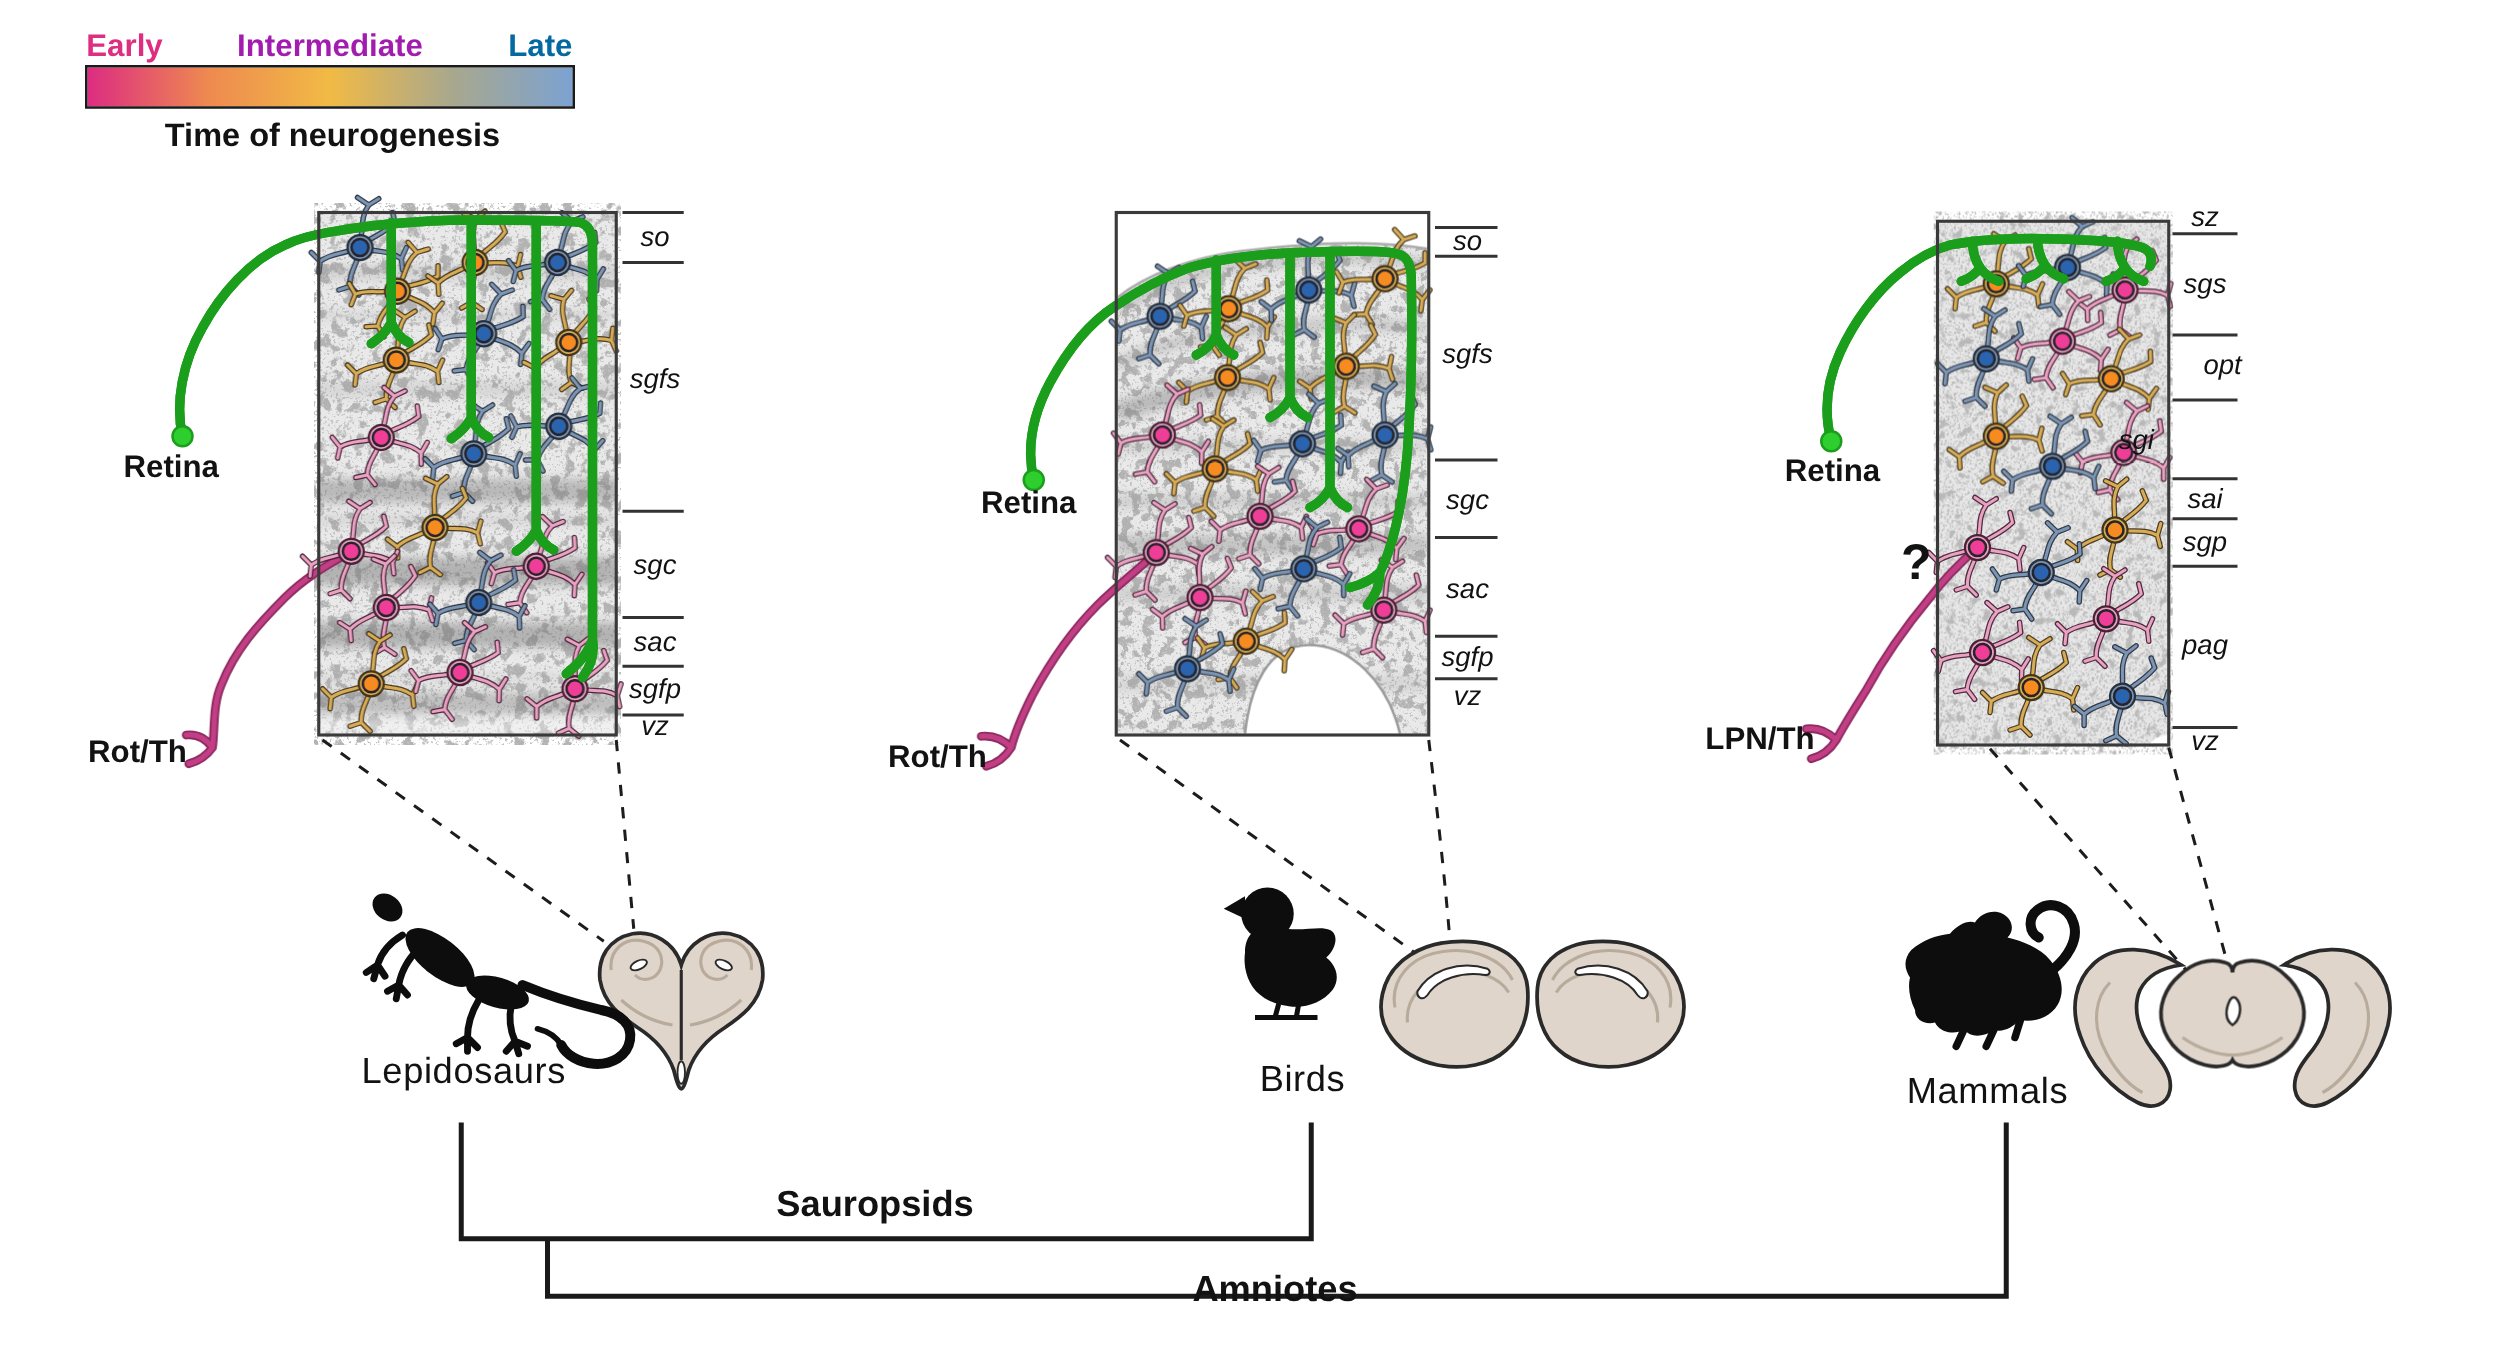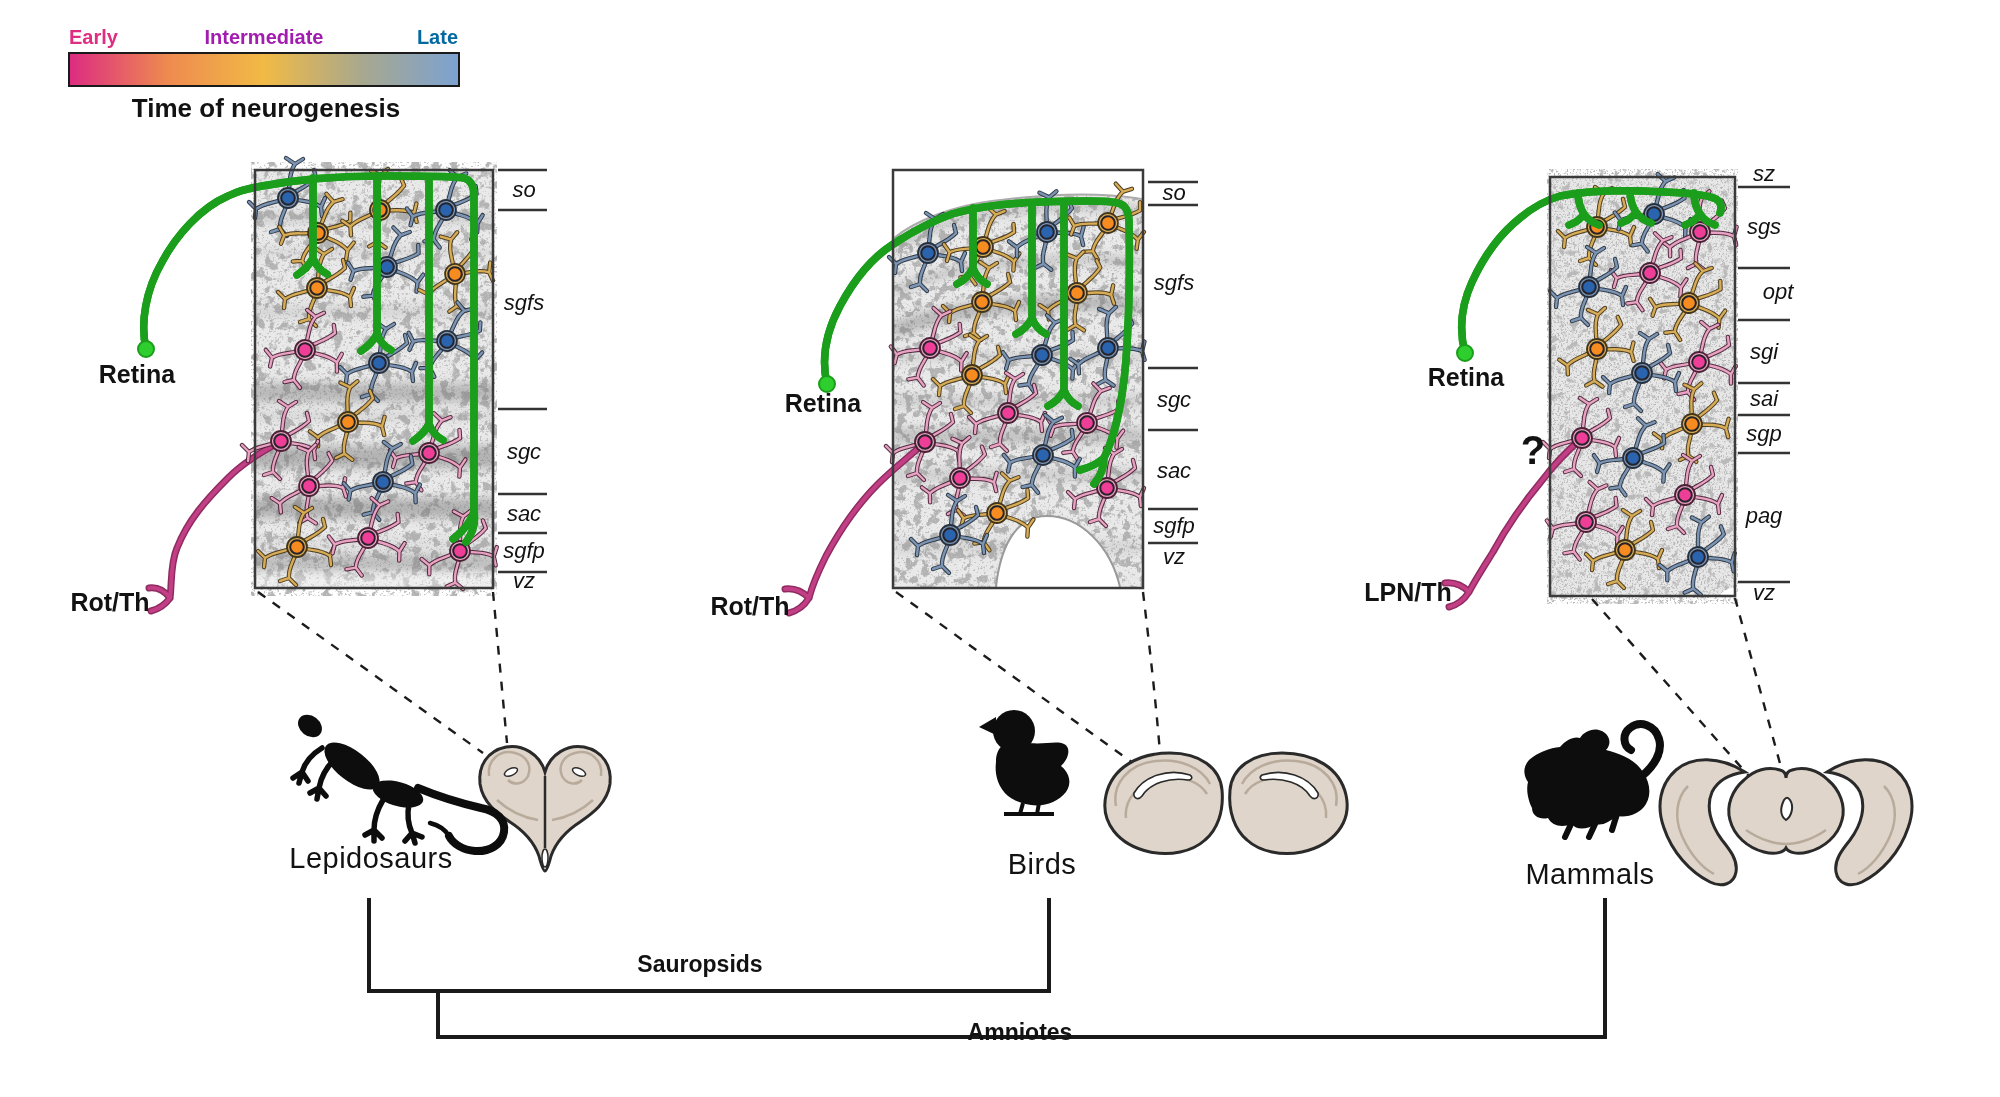--- a/index.html
+++ b/index.html
@@ -1,38 +1,38 @@
 <!DOCTYPE html>
 <html><head>
 <meta charset="utf-8">
 <style>
   html,body{margin:0;padding:0;background:#fff;}
   #page{position:relative;width:2000px;height:1097px;background:#fff;overflow:hidden;
         font-family:"Liberation Sans",sans-serif;color:#121212;}
   #art{position:absolute;left:0;top:0;}
   .lbl{position:absolute;transform:translate(-50%,-50%);white-space:nowrap;line-height:1;}
-  .leg-word{font-weight:bold;font-size:20px;}
+  .leg-word{font-weight:bold;font-size:25px;}
   #lbl-early{left:69px;top:37px;transform:translate(0,-50%);}
   #lbl-intermediate{left:264px;top:37px;}
   #lbl-late{left:458px;top:37px;transform:translate(-100%,-50%);}
   #legend-bar{position:absolute;left:68px;top:52px;width:388px;height:31px;border:2px solid #1a1a1a;}
   #lbl-title{font-weight:bold;font-size:26px;left:266px;top:108px;}
   .input-lbl{font-size:25px;font-weight:bold;}
   #retina-1{left:137px;top:374px;}
   #rot-1{left:110px;top:602px;}
   #retina-2{left:823px;top:403px;}
   #rot-2{left:750px;top:606px;}
   #retina-3{left:1466px;top:377px;}
   #lpn-3{left:1408px;top:592px;}
   #qmark{left:1533px;top:450px;font-weight:bold;font-size:40px;}
   .animal-lbl{font-size:29px;letter-spacing:0.5px;}
   #animal-1{left:371px;top:858px;}
   #animal-2{left:1042px;top:864px;}
   #animal-3{left:1590px;top:874px;}
-  .tree-lbl{font-weight:bold;font-size:23px;}
+  .tree-lbl{font-weight:bold;font-size:29px;}
   #lbl-sauropsids{left:700px;top:964px;}
   #lbl-amniotes{left:1020px;top:1032px;}
   .layer-lbl{position:absolute;transform:translate(-50%,-50%);font-style:italic;font-size:22px;white-space:nowrap;}
 </style>
 </head>
 <body>
 
 <div id="page">
 
 <svg id="art" width="2000" height="1097" viewBox="0 0 2000 1097">
@@ -1030,18 +1030,18 @@
     <div class="layer-lbl" style="left: 524px; top: 581px;">vz</div>
     <div class="layer-lbl" style="left: 1174px; top: 193px;">so</div>
     <div class="layer-lbl" style="left: 1174px; top: 283px;">sgfs</div>
     <div class="layer-lbl" style="left: 1174px; top: 400px;">sgc</div>
     <div class="layer-lbl" style="left: 1174px; top: 471px;">sac</div>
     <div class="layer-lbl" style="left: 1174px; top: 526px;">sgfp</div>
     <div class="layer-lbl" style="left: 1174px; top: 557px;">vz</div>
     <div class="layer-lbl" style="left: 1764px; top: 174px;">sz</div>
     <div class="layer-lbl" style="left: 1764px; top: 227px;">sgs</div>
     <div class="layer-lbl" style="left: 1764px; top: 292px; margin-left: 14px;">opt</div>
-    <div class="layer-lbl" style="left: 1764px; top: 352px;">sgi</div>
+    <div class="layer-lbl" style="left: 1709px; top: 352px;">sgi</div>
     <div class="layer-lbl" style="left: 1764px; top: 399px;">sai</div>
     <div class="layer-lbl" style="left: 1764px; top: 434px;">sgp</div>
     <div class="layer-lbl" style="left: 1764px; top: 516px;">pag</div>
     <div class="layer-lbl" style="left: 1764px; top: 593px;">vz</div>
   </div>
 
 </body></html>

